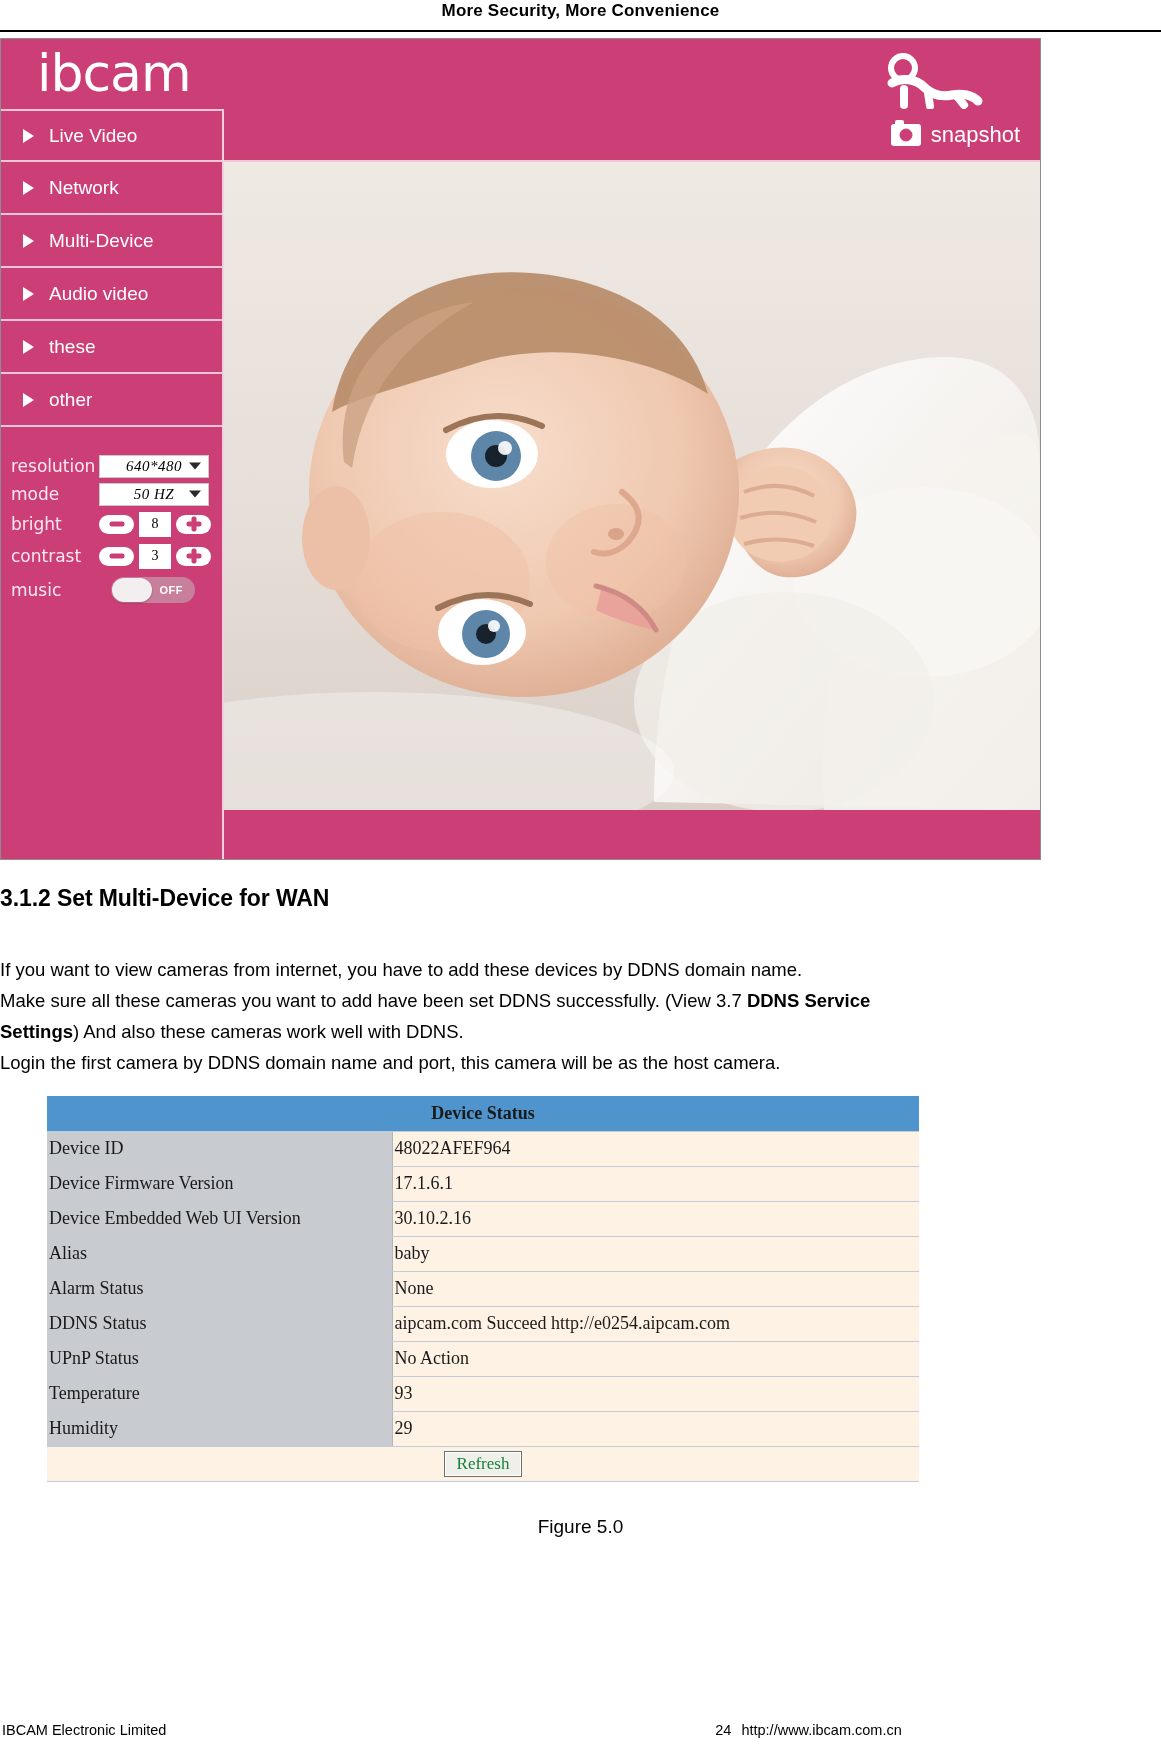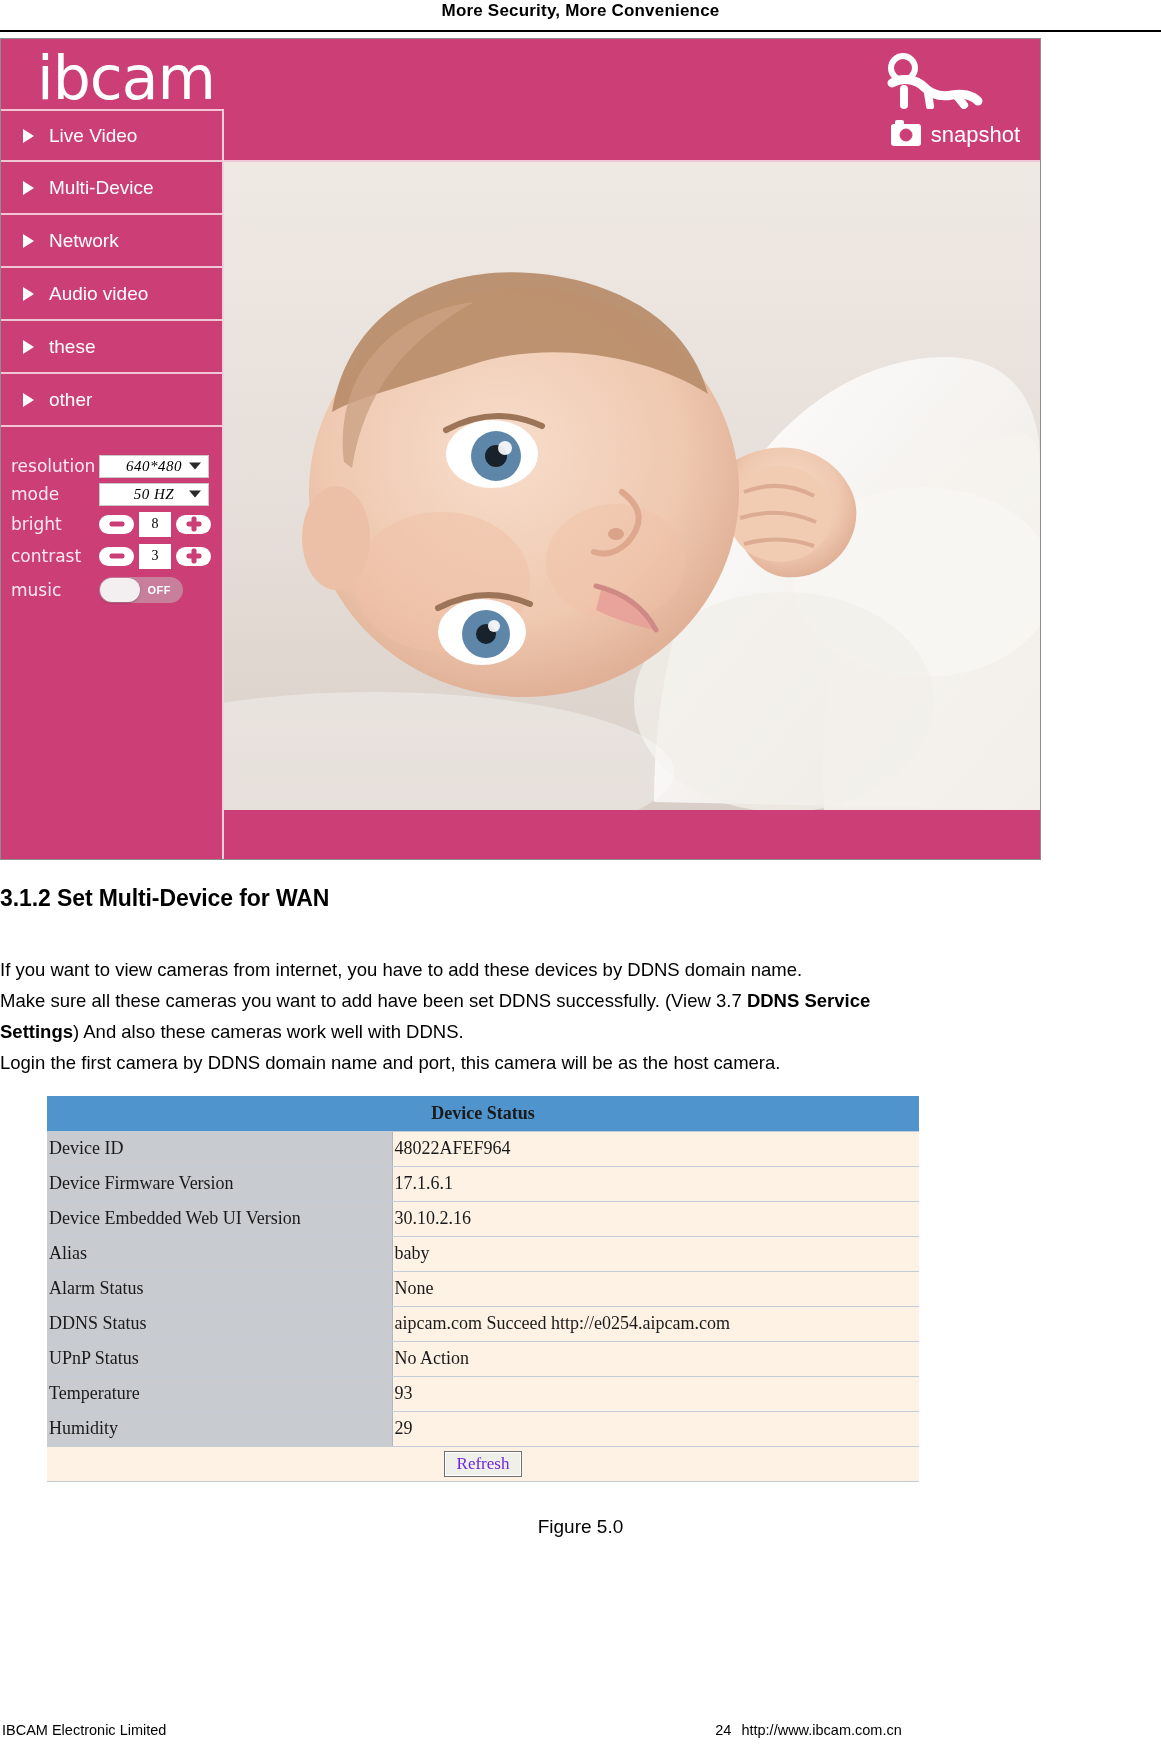--- a/index.html
+++ b/index.html
@@ -32,21 +32,21 @@
     background:#CC3E76;
     position:relative;
     overflow:hidden;
   }
   .cam-logo-row {
     height:70px;
     position:relative;
   }
   .cam-logo {
     position:absolute; left:36px; top:4px;
-    font-size:60px;
+    font-size:52px;
     font-weight:400;
     color:#fff;
     letter-spacing:-1px;
     font-family:"DejaVu Sans", sans-serif;
   }
   .baby-icon {
     position:absolute; right:52px; top:14px;
     width:110px; height:56px;
   }
 
@@ -221,21 +221,21 @@
   td.ds-key { width:345px; background:#c8ccd0; color:#111; border-right:1px solid #b0b6bc; }
   td.ds-val { background:#fdf2e4; }
   .ds-foot { background:#fdf2e4; text-align:center; padding:9px 0 11px; border-bottom:none; }
   .refresh-btn {
     font-family:"Liberation Serif", serif;
     font-size:17px;
     padding:2px 12px;
     background:#f0f0ea;
     border:1px solid #707070;
     box-shadow:inset 0 0 0 1px #fff;
-    color:#6d28d9;
+    color:#15803d;
   }
   .figure-cap {
     text-align:center; font-size:19px; margin:34px 0 0 0;
   }
 
   
   .page-foot {
     position:absolute; left:0; right:0; bottom:10px;
     display:flex; align-items:center;
     font-size:14.5px;
@@ -268,25 +268,25 @@
   <div class="cam-body">
 
     <div class="cam-side">
 
       <div class="menu-item">
         <span class="tri"></span>
         <span>Live Video</span>
       </div>
       <div class="menu-item">
         <span class="tri"></span>
+        <span>Network</span>
+      </div>
+      <div class="menu-item">
+        <span class="tri"></span>
         <span>Multi-Device</span>
-      </div>
-      <div class="menu-item">
-        <span class="tri"></span>
-        <span>Network</span>
       </div>
       <div class="menu-item">
         <span class="tri"></span>
         <span>Audio video</span>
       </div>
       <div class="menu-item">
         <span class="tri"></span>
         <span>these</span>
       </div>
       <div class="menu-item">
@@ -319,21 +319,21 @@
           <span class="pill plus"></span>
         </div>
 
         <div class="ctl-row" style="height:30px;">
           <span class="ctl-label">contrast</span>
           <span class="pill minus"></span>
           <span class="num-box">3</span>
           <span class="pill plus"></span>
         </div>
 
-        <div class="ctl-row" style="height:34px;">
+        <div class="ctl-row" style="height:34px;gap:12px;">
           <span class="ctl-label">music</span>
           <span class="toggle">
             <span class="toggle-knob"></span>
             <span class="toggle-text">OFF</span>
           </span>
         </div>
 
       </div>
     </div>
 

